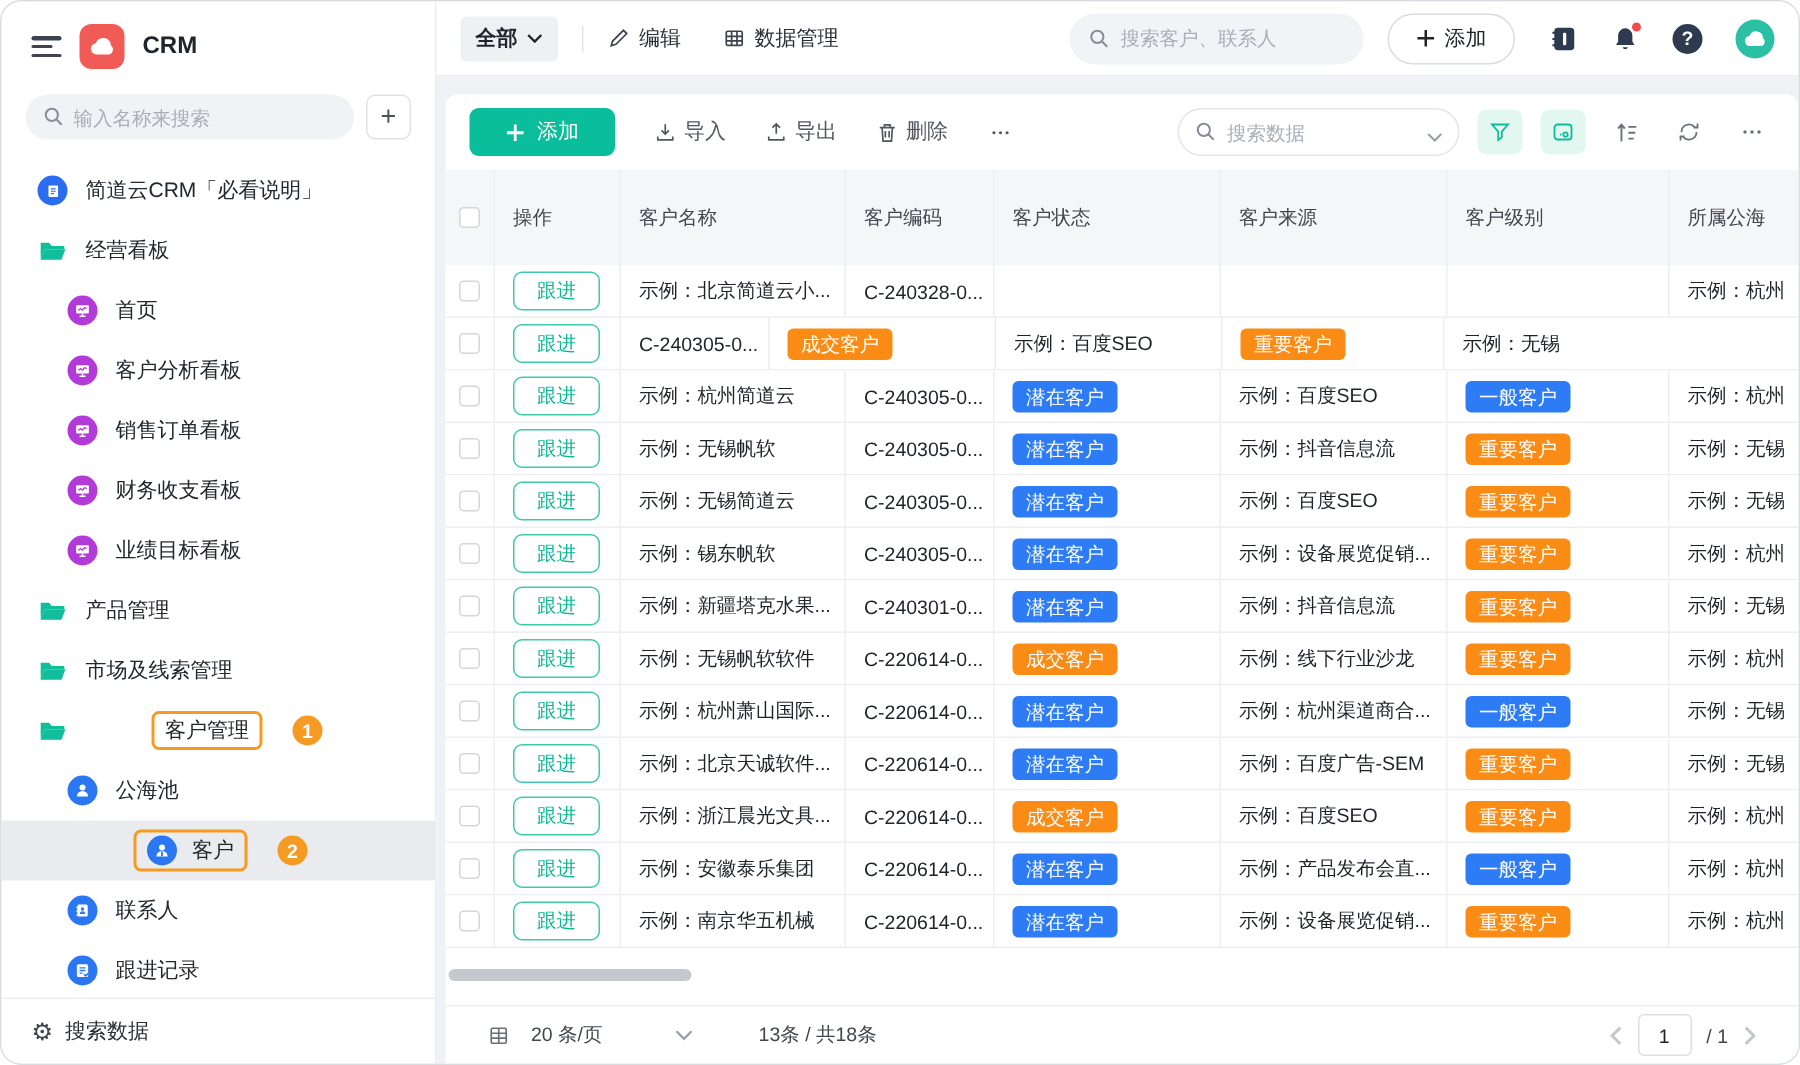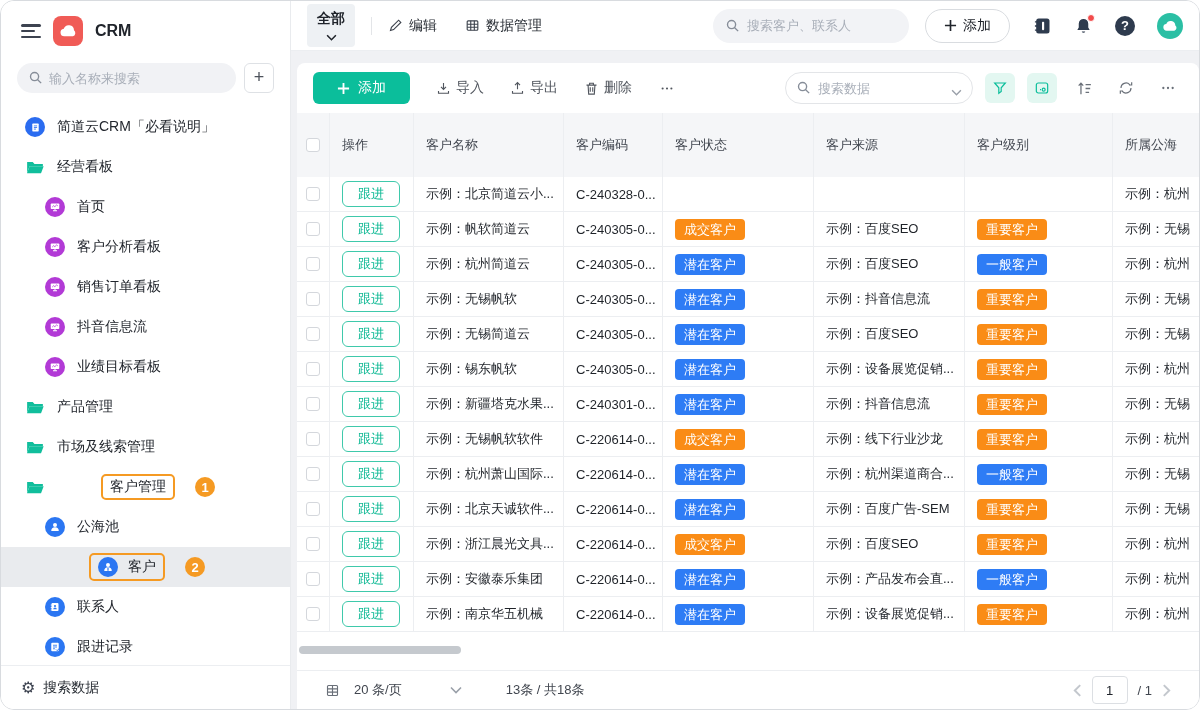--- a/index.html
+++ b/index.html
@@ -30,21 +30,21 @@
   .side-icon.dashboard { background:#b23ad6; color:#fff; }
   .side-icon.pool,.side-icon.customer,.side-icon.contact,.side-icon.record { background:#2b76f2; color:#fff; }
   .ann-box { display:flex; align-items:center; gap:10px; border:2px solid #f59a23; border-radius:5px; padding:2px 7px;margin-left:44px; }
   .ann-badge { width:20px; height:20px; border-radius:50%; background:#f59a23; color:#fff; font-size:13px; font-weight:bold; display:flex; align-items:center; justify-content:center; margin-left:8px; flex:none; }
   .side-bottom { border-top:1px solid #eceef1; height:44px; display:flex; align-items:center; gap:8px; padding-left:20px; font-size:14px; color:#2a2f36; cursor:pointer; }
   .gear { font-size:16px; color:#3d4350; }
 
   
   .main { position:absolute; left:290px; top:0; right:0; bottom:0; background:#f0f1f4; }
   .topbar { height:50px; background:#fff; border-bottom:1px solid #eceef1; display:flex; align-items:center; padding:0 16px; }
-  .scope { display:flex; align-items:center; gap:6px; background:#eef1f4; border-radius:4px; padding:6px 10px; font-size:14px; font-weight:bold; color:#20242b; cursor:pointer;flex-direction:column; }
+  .scope { display:flex; align-items:center; gap:6px; background:#eef1f4; border-radius:4px; padding:6px 10px; font-size:14px; font-weight:bold; color:#20242b; cursor:pointer; }
   .tb-divider { width:1px; height:18px; background:#e3e5e8; margin:0 16px; }
   .tb-item { display:flex; align-items:center; gap:6px; font-size:14px; color:#2a2f36; margin-right:28px; cursor:pointer; }
   .tb-item svg { color:#3d434d; }
   .top-search { position:relative; margin-left:auto; width:196px; }
   .top-search input { width:100%; height:34px; border:none; border-radius:17px; background:#f2f3f6; padding:0 12px 0 34px; font-size:13px; outline:none; font-family:inherit; }
   .top-search input::placeholder { color:#a8aeb8; }
   .top-search .mag { position:absolute; left:12px; top:9px; color:#868d98; }
   .add-pill { display:flex; align-items:center; gap:6px; border:1px solid #d9dce0; border-radius:17px; height:34px; padding:0 18px; margin-left:16px; font-size:14px; color:#20242b; background:#fff; cursor:pointer; }
   .top-icons { display:flex; align-items:center; gap:22px; margin-left:22px; }
   .ticon { position:relative; color:#2e3b4e; cursor:pointer; display:flex; }
@@ -182,21 +182,21 @@
           <span class="side-label">销售订单看板</span>
         </div>
         <div class="side-item indent">
           <span class="side-icon dashboard">
             <svg width="12" height="12" viewBox="0 0 24 24">
               <rect x="3.5" y="5" width="17" height="11" rx="1.5" fill="#fff"></rect>
               <path d="M6.5 12l2.8-2.6 2.4 2 3.4-3.4 2.4 1.6" stroke="#b23ad6" stroke-width="1.7" fill="none"></path>
               <path d="M12 16v3.2M8 19.5h8" stroke="#fff" stroke-width="2" fill="none"></path>
             </svg>
           </span>
-          <span class="side-label">抖音信息流</span>
+          <span class="side-label">财务收支看板</span>
         </div>
         <div class="side-item indent">
           <span class="side-icon dashboard">
             <svg width="12" height="12" viewBox="0 0 24 24">
               <rect x="3.5" y="5" width="17" height="11" rx="1.5" fill="#fff"></rect>
               <path d="M6.5 12l2.8-2.6 2.4 2 3.4-3.4 2.4 1.6" stroke="#b23ad6" stroke-width="1.7" fill="none"></path>
               <path d="M12 16v3.2M8 19.5h8" stroke="#fff" stroke-width="2" fill="none"></path>
             </svg>
           </span>
           <span class="side-label">业绩目标看板</span>
@@ -448,21 +448,20 @@
               <div class="cell c6"></div>
               <div class="cell c7">示例：杭州</div>
             </div>
             <div class="trow">
               <div class="cell c0">
                 <span class="cbx"></span>
               </div>
               <div class="cell c1">
                 <button class="follow-btn">跟进</button>
               </div>
-              <div class="cell c2">示例：帆软简道云</div>
               <div class="cell c3">C-240305-0...</div>
               <div class="cell c4">
                 <span class="badge orange">成交客户</span>
               </div>
               <div class="cell c5">示例：百度SEO</div>
               <div class="cell c6">
                 <span class="badge orange">重要客户</span>
               </div>
               <div class="cell c7">示例：无锡</div>
             </div>

